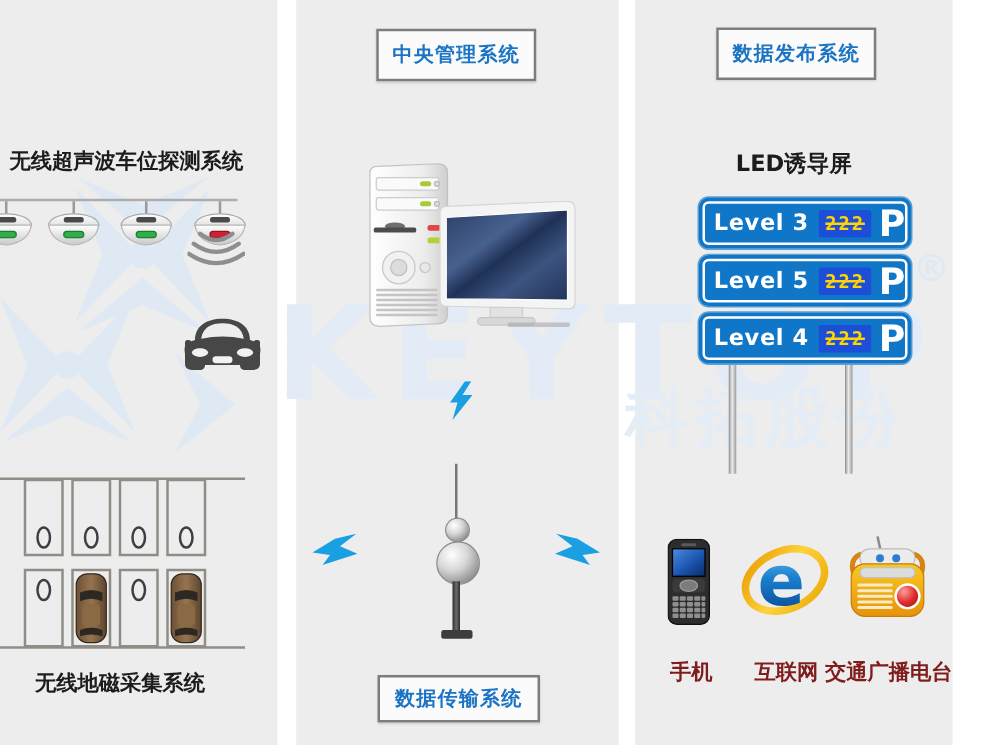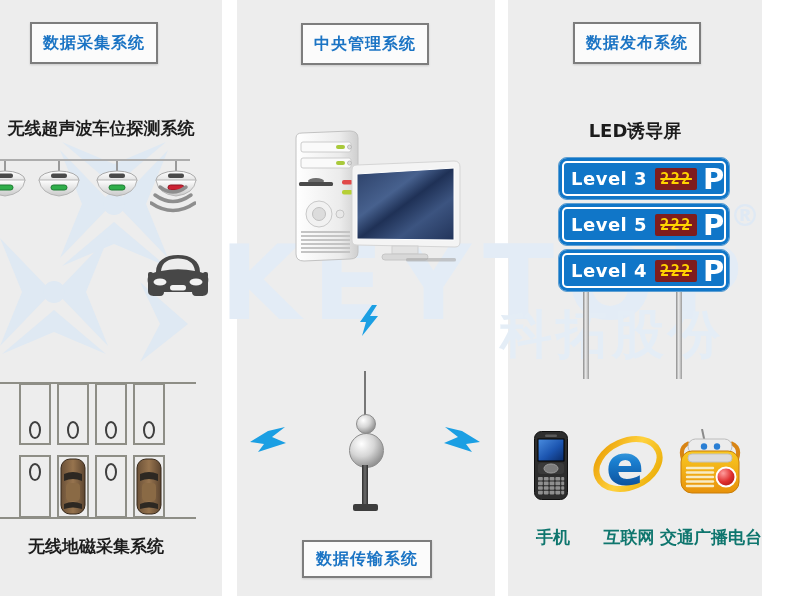--- a/index.html
+++ b/index.html
@@ -20,35 +20,35 @@
 
   .content{position:absolute;z-index:2;}
 
   .hdr{
     position:absolute;z-index:2;width:124px;height:38px;background:#fbfbfb;
     border:2px solid #7d7d7d;display:flex;align-items:center;justify-content:center;
     font-size:16px;font-weight:bold;color:#1b74c4;letter-spacing:1px;
     box-shadow:0 1px 2px rgba(0,0,0,0.15);
   }
   .biglabel{position:absolute;z-index:2;font-size:17px;font-weight:bold;color:#1c1c1c;text-align:center;letter-spacing:0px;}
-  .eplabel{position:absolute;z-index:2;font-size:17px;font-weight:bold;color:#0f766e;text-align:center;white-space:nowrap;}
+  .eplabel{position:absolute;z-index:2;font-size:17px;font-weight:bold;color:#7f1d1d;text-align:center;white-space:nowrap;}
 
   .ceiling{position:absolute;z-index:2;background:#adadad;height:2px;}
   .stem{position:absolute;z-index:2;width:1.5px;background:#9a9a9a;}
 
   
   .sign{
     position:absolute;z-index:2;width:172px;height:43px;background:#1076c8;
     border-radius:9px;border:1.5px solid #5e9fd2;
     box-shadow:inset 0 0 0 3px #1076c8, inset 0 0 0 5px #ffffff;
     display:flex;align-items:center;padding-left:12px;box-sizing:border-box;
   }
   .sign-level{color:#ffffff;font-size:18px;font-weight:bold;letter-spacing:0.5px;}
   .sign-count{
-    width:42px;height:22px;background:#7f1d1d;border-radius:2px;margin:0 6px 0 8px;
+    width:42px;height:22px;background:#1d4ed8;border-radius:2px;margin:0 6px 0 8px;
     color:#ffd400;font-size:15px;font-weight:bold;letter-spacing:1.5px;
     font-family:"DejaVu Sans Mono",monospace;display:flex;align-items:center;justify-content:center;
     text-decoration:line-through;text-decoration-thickness:2px;
   }
   .sign-p{color:#ffffff;font-size:29px;font-weight:bold;}
   .pole{position:absolute;z-index:2;width:5.5px;background:linear-gradient(90deg,#8a8a8a,#ececec 45%,#9a9a9a);}
 
   
   .ant-rod{position:absolute;z-index:2;width:1.5px;background:#777;}
   .ant-sphere{position:absolute;z-index:2;border-radius:50%;
@@ -77,21 +77,20 @@
       <path d="M118,96 L66,150 L118,204 L96,150 Z"></path>
       <path d="M12,212 L64,168 L116,212 L64,190 Z"></path>
       <circle cx="64" cy="150" r="11"></circle>
       <path d="M150,140 L198,182 L150,220 L170,182 Z"></path>
     </g>
   </svg>
   <div class="wm wm-letters">KEYTOP</div>
   <div class="wm wm-reg">®</div>
   <div class="wm wm-cn">科拓股份</div>
 
-  <div class="hdr" style="left:30px;top:22px;">数据采集系统</div>
 
   <div class="biglabel" style="left:4px;top:117px;width:194px;">无线超声波车位探测系统</div>
 
   <div class="ceiling" style="left:0;top:159px;width:190px;"></div>
 
   <div class="stem" style="left:4px;top:161px;height:11px;"></div>
   <div class="stem" style="left:58px;top:161px;height:11px;"></div>
   <div class="stem" style="left:116px;top:161px;height:11px;"></div>
   <div class="stem" style="left:175px;top:161px;height:11px;"></div>
 

